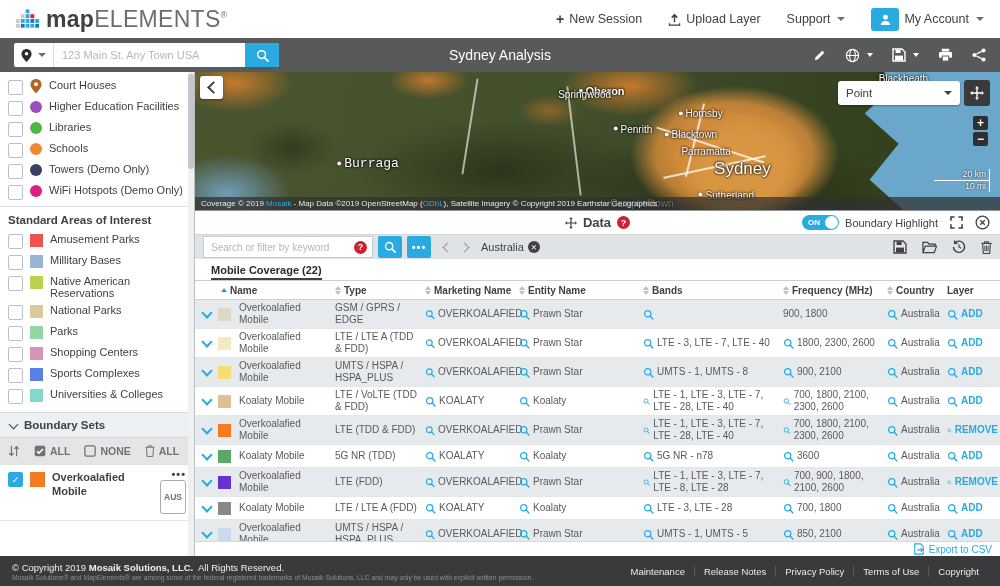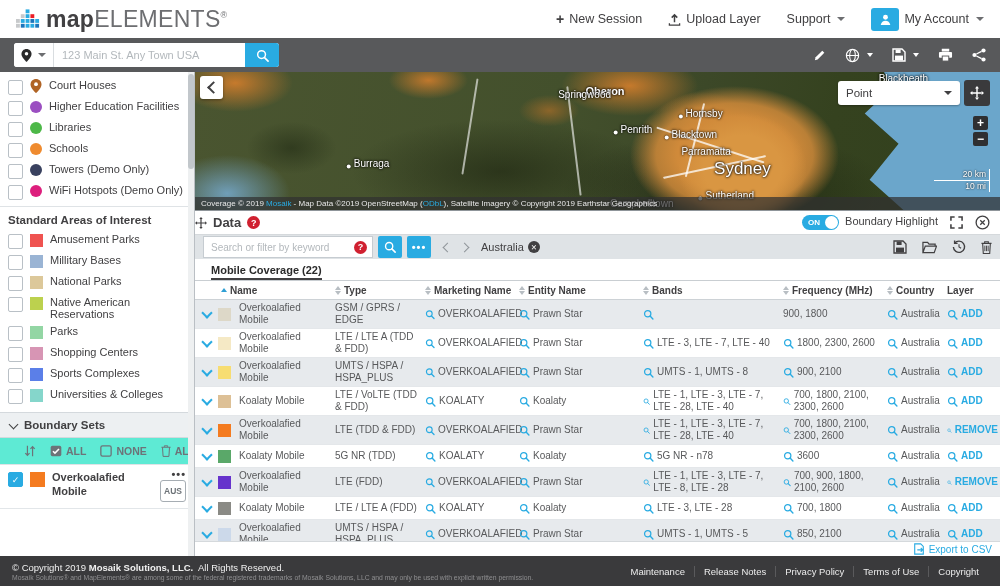--- a/index.html
+++ b/index.html
@@ -38,71 +38,71 @@
 
   
   .side-item{display:flex;align-items:flex-start;gap:7px;padding:2.5px 8px;font-size:11px;color:#414042}
   .cbx{width:13px;height:13px;border:1.5px solid #b9c0c6;border-radius:2px;background:#fff;flex:none;margin-top:1px;display:flex;align-items:center;justify-content:center;font-size:9px;color:#fff;cursor:pointer}
   .cbx.on{background:#29abe2;border-color:#29abe2}
   .dot{width:12px;height:12px;border-radius:50%;flex:none;margin-top:1px}
   .sq{width:13px;height:13px;flex:none;margin-top:1px}
   .side-title{font-weight:bold;font-size:11.5px;padding:7px 8px 4px;border-top:1px solid #dfe3e6;margin-top:4px}
   .sect{background:#edf0f2;border-top:1px solid #d4d9dd;border-bottom:1px solid #d4d9dd;padding:6px 10px;font-weight:bold;font-size:11.5px;color:#414042;display:flex;gap:7px;align-items:center;cursor:pointer;margin-top:0}
   .sect .chev{width:6px;height:6px;border-right:1.5px solid #414042;border-bottom:1.5px solid #414042;transform:rotate(45deg);margin-top:-2px}
-  .ltb{display:flex;align-items:flex-end;gap:14px;padding:7px 24px;border-bottom:1px solid #dfe3e6;font-size:10.5px;font-weight:bold;color:#6d7378;background:#5eead4}
+  .ltb{display:flex;align-items:flex-end;gap:14px;padding:7px 8px;border-bottom:1px solid #dfe3e6;font-size:10.5px;font-weight:bold;color:#6d7378;background:#e5e5e5}
   .ltb .ltb-btn{display:flex;align-items:center;gap:4px;cursor:pointer}
   .chosen-item{border-bottom:1px solid #e2e6e9;padding:6px 8px}
   .ch-row{display:flex;align-items:flex-start;gap:7px}
   .ch-name{font-size:11px;font-weight:bold;color:#414042;line-height:1.25;flex:1}
   .ch-right{display:flex;flex-direction:column;align-items:flex-end;gap:3px}
   .dots3{font-weight:bold;letter-spacing:1px;color:#414042;font-size:11px;line-height:6px;cursor:pointer}
-  .badge{border:1px solid #a6adb3;color:#6d7378;font-size:8.5px;font-weight:bold;border-radius:3px;padding:5px 3px}
+  .badge{border:1px solid #a6adb3;color:#6d7378;font-size:8.5px;font-weight:bold;border-radius:3px;padding:11px 3px}
   .sb-scroll{position:absolute;right:0;top:0;width:6px;bottom:0;background:#eef0f1}
   .sb-thumb{position:absolute;top:2px;right:0;width:6px;height:95px;background:#c2c7cb;border-radius:3px}
 
   
   .map{height:138px;position:relative;overflow:hidden;flex:none;background:
     radial-gradient(90px 55px at 4% 88%, rgba(116,166,199,.9), rgba(116,166,199,0) 70%),
     radial-gradient(60px 35px at 12% 55%, rgba(30,40,18,.55), transparent 75%),
     radial-gradient(80px 40px at 5% 8%, rgba(205,124,44,.95), transparent 72%),
     radial-gradient(55px 26px at 29% 6%, rgba(205,124,44,.9), transparent 72%),
     radial-gradient(95px 42px at 54% 10%, rgba(205,124,44,.95), transparent 72%),
     radial-gradient(42px 22px at 44% 28%, rgba(198,118,40,.55), transparent 72%),
     radial-gradient(60px 30px at 63% 30%, rgba(198,118,40,.6), transparent 72%),
     radial-gradient(200px 70px at 38% 72%, rgba(24,31,13,.55), transparent 75%),
     radial-gradient(220px 85px at 66% 88%, rgba(18,24,10,.6), transparent 75%),
     linear-gradient(100deg,#4a5530 0%,#43502c 45%,#3c4828 62%,#35421f 78%,#31401d 100%)}
   .ocean{position:absolute;top:0;bottom:0;right:0;width:30%;background:#6ba6cb;
     clip-path:polygon(52% 0,100% 0,100% 100%,60% 100%,46% 78%,58% 52%,44% 30%,55% 12%)}
   .metro{position:absolute;left:54%;top:10%;width:26%;height:100%;background:radial-gradient(closest-side,#d08a3a 55%,rgba(208,138,58,.85) 75%,rgba(208,138,58,0));border-radius:50%}
   .metro2{position:absolute;left:60%;top:30%;width:16%;height:80%;background:radial-gradient(closest-side,#d99642 60%,rgba(217,150,66,0));border-radius:50%}
   .road{position:absolute;background:rgba(255,255,255,.75);height:1.5px;border-radius:1px}
-  .mlabel{position:absolute;color:#fff;font-size:10px;white-space:nowrap;text-shadow:0 0 3px rgba(0,0,0,.95),0 0 2px rgba(0,0,0,.9);transform:translate(-50%,-50%);display:flex;align-items:flex-end;gap:3px}
+  .mlabel{position:absolute;color:#fff;font-size:10px;white-space:nowrap;text-shadow:0 0 3px rgba(0,0,0,.95),0 0 2px rgba(0,0,0,.9);transform:translate(-50%,-50%);display:flex;align-items:center;gap:3px}
   .mlabel .mdot{width:4px;height:4px;background:#fff;border-radius:50%;box-shadow:0 0 2px #000;flex:none}
   .map-collapse{position:absolute;left:5px;top:4px;width:23px;height:23px;background:#fff;border-radius:3px;box-shadow:0 1px 3px rgba(0,0,0,.4);display:flex;align-items:center;justify-content:center;cursor:pointer}
   .map-collapse .chevl{width:7px;height:7px;border-left:2px solid #414042;border-bottom:2px solid #414042;transform:rotate(45deg);margin-left:3px}
   .map-ctrl{position:absolute;right:10px;top:9px;display:flex;gap:4px;align-items:stretch}
   .pt-select{background:#fff;border-radius:3px;width:106px;height:24px;display:flex;align-items:center;justify-content:space-between;padding:0 8px;font-size:11.5px;color:#414042;cursor:pointer;box-shadow:0 1px 2px rgba(0,0,0,.3)}
   .pt-select .caret{border-top-color:#414042}
   .move-btn{width:26px;height:26px;background:#3a3a3c;border-radius:3px;display:flex;align-items:center;justify-content:center;cursor:pointer;margin-top:-1px}
   .zoom-btns{position:absolute;right:12px;top:44px;display:flex;flex-direction:column;gap:2px}
   .zbtn{width:15px;height:14px;background:#2f2f31;color:#fff;border-radius:2px;font-size:12px;font-weight:bold;display:flex;align-items:center;justify-content:center;cursor:pointer;line-height:1}
   .scalebar{position:absolute;right:10px;bottom:18px;color:#fff;font-size:8.5px;text-align:right;text-shadow:0 0 2px #000}
   .scalebar .l1{border-bottom:1.5px solid #fff;border-right:1.5px solid #fff;width:52px;padding:0 3px 1px 0}
   .scalebar .l2{border-right:1.5px solid #fff;width:36px;margin-left:16px;padding:0 3px 1px 0}
   .attrib{position:absolute;left:0;right:0;bottom:0;background:rgba(48,48,48,.72);color:#e8e8e8;font-size:8px;padding:2px 6px;white-space:nowrap;overflow:hidden}
   .attrib a{color:#29abe2;text-decoration:none}
 
   
   .dpanel{flex:1;display:flex;flex-direction:column;min-height:0;background:#fff;border-top:1px solid #8f959a}
   .dp-title{height:23px;display:flex;align-items:center;padding:0 10px;border-bottom:1px solid #d5d9dc;position:relative;flex:none}
-  .dp-title-center{position:absolute;left:0;right:0;display:flex;align-items:center;justify-content:flex-start;gap:6px;font-weight:bold;font-size:13px;color:#414042;pointer-events:none}
+  .dp-title-center{position:absolute;left:0;right:0;display:flex;align-items:center;justify-content:center;gap:6px;font-weight:bold;font-size:13px;color:#414042;pointer-events:none}
   .qbadge{width:13px;height:13px;border-radius:50%;background:#d02030;color:#fff;font-size:9px;font-weight:bold;display:inline-flex;align-items:center;justify-content:center;flex:none}
   .dp-title-right{margin-left:auto;display:flex;align-items:center;gap:12px;z-index:2}
-  .toggle{display:flex;gap:6px;font-size:11px;color:#414042;cursor:pointer}
+  .toggle{display:flex;align-items:center;gap:6px;font-size:11px;color:#414042;cursor:pointer}
   .tog-pill{width:37px;height:15px;border-radius:8px;background:#29abe2;position:relative;color:#fff;font-size:8px;font-weight:bold;display:flex;align-items:center;padding-left:6px;box-sizing:border-box}
   .tog-pill .knob{position:absolute;right:1px;top:1px;width:13px;height:13px;border-radius:50%;background:#fff}
   .dp-search{height:24px;background:#dfe3e6;display:flex;align-items:center;padding:0 8px;gap:5px;flex:none}
   .dp-input-wrap{background:#fff;border:1px solid #c6ccd1;height:20px;display:flex;align-items:center;width:158px;padding:0 5px;gap:4px}
   .dp-input{border:0;outline:none;flex:1;font-size:10px;color:#414042;min-width:0;font-family:"Liberation Sans",sans-serif}
   .dp-input::placeholder{color:#b3b8bc}
   .sqbtn{width:24px;height:22px;background:#29abe2;border:0;border-radius:2px;display:flex;align-items:center;justify-content:center;cursor:pointer;color:#fff;font-weight:bold}
   .pager{display:flex;align-items:center;gap:10px;margin-left:8px}
   .pchev{width:6px;height:6px;border-left:1.5px solid #8f959a;border-bottom:1.5px solid #8f959a;display:inline-block;cursor:pointer}
   .pchev.l{transform:rotate(45deg)}.pchev.r{transform:rotate(-135deg)}
@@ -204,20 +204,21 @@
         <span class="caret"></span>
       </span>
       <input class="addr-input" placeholder="123 Main St. Any Town USA" style="">
       <button class="addr-search">
         <svg width="13" height="13" viewBox="0 0 14 14">
             <circle cx="6" cy="6" r="4.2" fill="none" stroke="#fff" stroke-width="1.6"></circle>
             <line x1="9.2" y1="9.2" x2="13" y2="13" stroke="#fff" stroke-width="1.8" stroke-linecap="round"></line>
           </svg>
       </button>
     </div>
+    <div class="tbar-title">Sydney Analysis</div>
     <div class="tbar-icons">
       <span class="ic">
           <svg width="13" height="13" viewBox="0 0 14 14">
             <path d="M2 12l.8-3L10 1.8 12.2 4 5 11.2 2 12z" fill="#fff"></path>
           </svg>
         </span>
       <span class="nav-item">
           <svg width="15" height="15" viewBox="0 0 16 16">
             <circle cx="8" cy="8" r="6.5" fill="none" stroke="#fff" stroke-width="1.3"></circle>
             <ellipse cx="8" cy="8" rx="3" ry="6.5" fill="none" stroke="#fff" stroke-width="1.1"></ellipse>
@@ -297,27 +298,27 @@
             <span class="sq" style="background: rgb(239, 83, 80);"></span>
             <span>Amusement Parks</span>
           </div>
           <div class="side-item">
             <span class="cbx"></span>
             <span class="sq" style="background: rgb(154, 180, 212);"></span>
             <span>Millitary Bases</span>
           </div>
           <div class="side-item">
             <span class="cbx"></span>
+            <span class="sq" style="background: rgb(188, 209, 78);"></span>
+            <span>Native American Reservations</span>
+          </div>
+          <div class="side-item">
+            <span class="cbx"></span>
             <span class="sq" style="background: rgb(220, 200, 154);"></span>
             <span>National Parks</span>
-          </div>
-          <div class="side-item">
-            <span class="cbx"></span>
-            <span class="sq" style="background: rgb(188, 209, 78);"></span>
-            <span>Native American Reservations</span>
           </div>
           <div class="side-item">
             <span class="cbx"></span>
             <span class="sq" style="background: rgb(147, 214, 164);"></span>
             <span>Parks</span>
           </div>
           <div class="side-item">
             <span class="cbx"></span>
             <span class="sq" style="background: rgb(215, 149, 180);"></span>
             <span>Shopping Centers</span>
@@ -422,21 +423,21 @@
             <span class="mlabel" style="left: 68%; top: 70%; font-size: 17px; font-weight: 500;">
               <span>Sydney</span>
             </span>
             <span class="mlabel" style="left: 66%; top: 89%; font-size: 10px;">
               <span class="mdot"></span>
               <span>Sutherland</span>
             </span>
             <span class="mlabel" style="left: 55.5%; top: 95%; font-size: 10px;">
               <span>Campbelltown</span>
             </span>
-            <span class="mlabel" style="left: 21.5%; top: 66%; font-size: 10px;">
+            <span class="mlabel" style="left: 21.5%; top: 66%; font-size: 13px; font-family: Liberation Mono, monospace;">
               <span class="mdot"></span>
               <span>Burraga</span>
             </span>
           </div>
         <div class="map-collapse">
             <span class="chevl"></span>
           </div>
         <div class="map-ctrl">
           <div class="pt-select">
               <span>Point</span>

